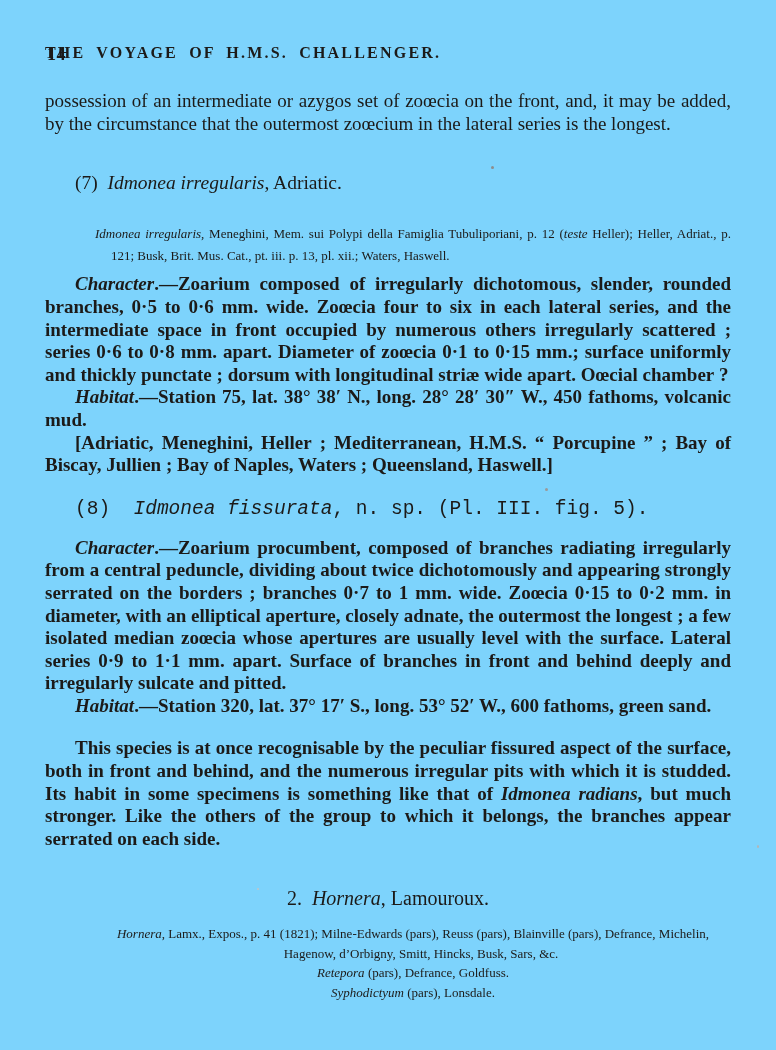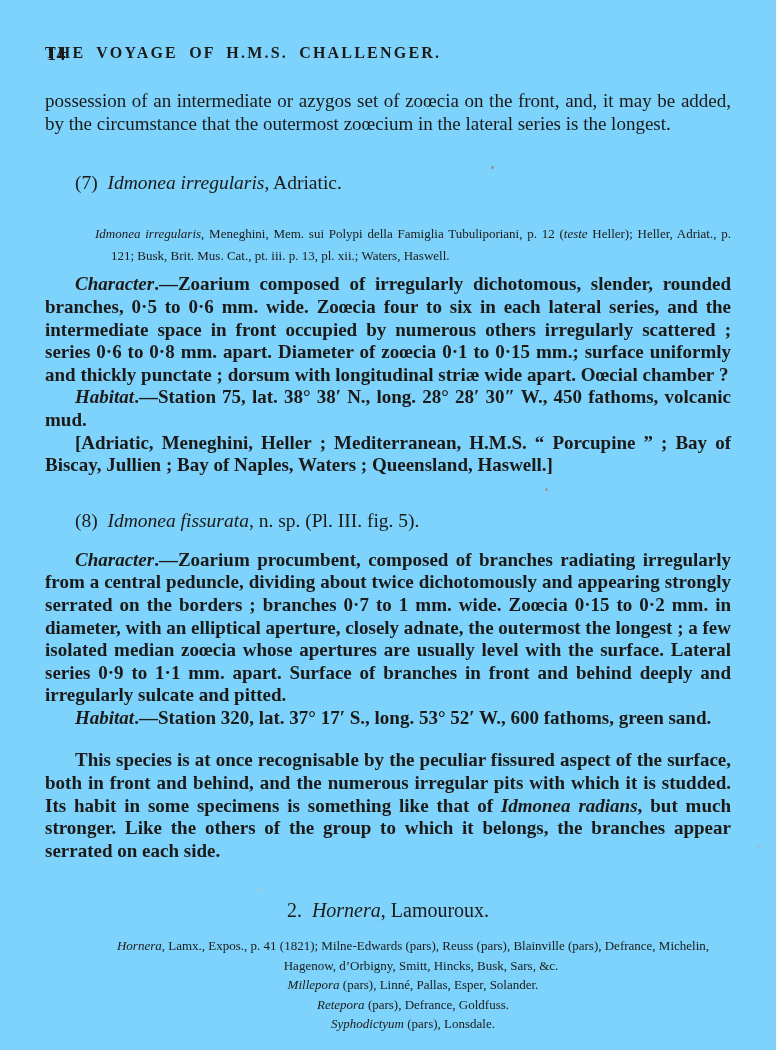--- a/index.html
+++ b/index.html
@@ -28,21 +28,21 @@
     font-size: 19px; line-height: 22.6px; text-align: justify;
     text-justify: inter-word;
   }
   .para { text-indent: 30px; font-weight: bold; }
   .no-indent { text-indent: 0; }
   i { font-style: italic; }
   .species-heading {
     font-size: 19.5px; font-weight: normal; line-height: 24px;
     margin: 36px 0 0 30px;
   }
-  .h8 { margin-top: 32px; }
+  .h8 { margin-top: 20px; font-family: Liberation Mono, monospace; }
   .synonymy {
     margin: 28px 0 0 50px;
     font-size: 13px; line-height: 21.6px; text-align: justify;
   }
   .syn-entry { padding-left: 16px; text-indent: -16px; }
   .char-para { margin-top: 7px; }
   .char8 { margin-top: 16px; }
   .remarks { margin-top: 20px; }
   .genus-heading {
     font-size: 20px; font-weight: normal; line-height: 24px;
@@ -80,21 +80,20 @@
   <p class="species-heading h8"><span>(8)&nbsp; </span><i>Idmonea fissurata</i><span>, n. sp. (Pl. III. fig. 5).</span></p>
 
   <p class="body para char8"><i>Character</i><span>.—Zoarium procumbent, composed of branches radiating irregularly from a central peduncle, dividing about twice dichotomously and appearing strongly serrated on the borders&nbsp;; branches 0·7 to 1 mm. wide. Zoœcia 0·15 to 0·2 mm. in diameter, with an elliptical aperture, closely adnate, the outermost the longest&nbsp;; a few isolated median zoœcia whose apertures are usually level with the surface. Lateral series 0·9 to 1·1 mm. apart. Surface of branches in front and behind deeply and irregularly sulcate and pitted.</span></p>
   <p class="body para"><i>Habitat</i><span>.—Station 320, lat. 37° 17′ S., long. 53° 52′ W., 600 fathoms, green sand.</span></p>
   <p class="body para remarks"><span>This species is at once recognisable by the peculiar fissured aspect of the surface, both in front and behind, and the numerous irregular pits with which it is studded. Its habit in some specimens is something like that of </span><i>Idmonea radians</i><span>, but much stronger. Like the others of the group to which it belongs, the branches appear serrated on each side.</span></p>
 
   <p class="genus-heading"><span>2.&nbsp; </span><i>Hornera</i><span>, Lamouroux.</span></p>
 
   <div class="synonymy synH">
     <p class="syn-entry"><i>Hornera</i><span>, Lamx., Expos., p. 41 (1821); Milne-Edwards (pars), Reuss (pars), Blainville (pars), Defrance, Michelin, Hagenow, d’Orbigny, Smitt, Hincks, Busk, Sars, &amp;c.</span></p>
-    <p class="syn-entry"><i>Millepora</i><span> (pars), Linné, Pallas, Esper, Solander.</span></p>
     <p class="syn-entry"><i>Retepora</i><span> (pars), Defrance, Goldfuss.</span></p>
     <p class="syn-entry"><i>Syphodictyum</i><span> (pars), Lonsdale.</span></p>
   </div>
 
   <span class="speck s1"></span>
   <span class="speck s2"></span>
   <span class="speck s3"></span>
   <span class="speck s4"></span>
 
 </div>

